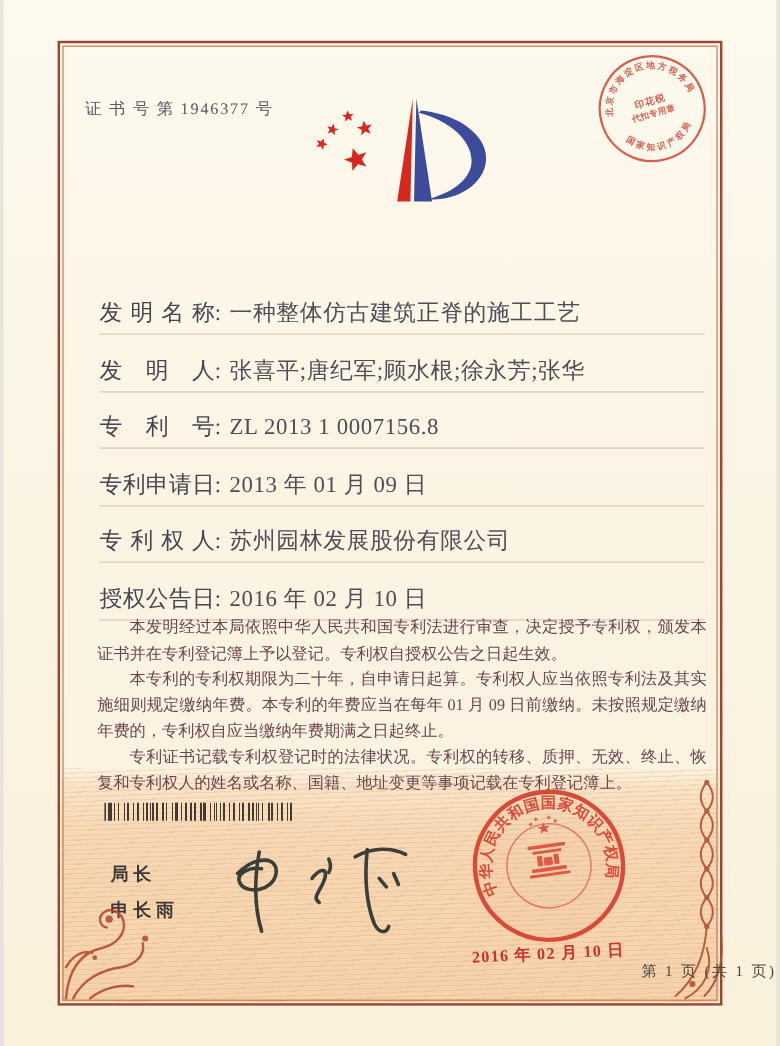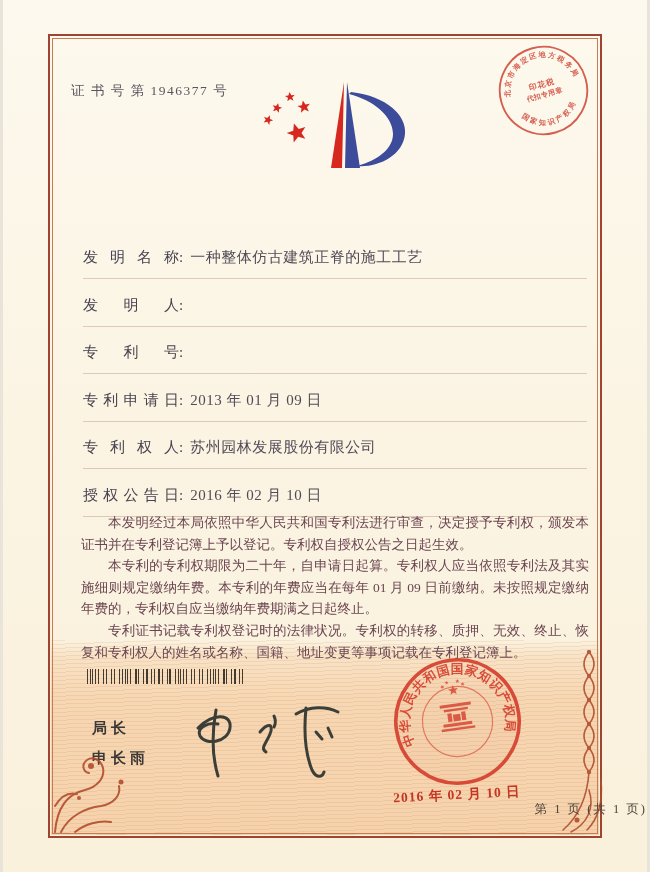--- a/index.html
+++ b/index.html
@@ -30,21 +30,21 @@
 
   .logo { position:absolute; left:258px; top:82px; width:150px; height:92px; }
 
   .title { position:absolute; left:0; right:0; top:170px; text-align:center;
            font-size:31px; font-weight:700; letter-spacing:18px; text-indent:18px;
            color:#312e31; }
 
   .fields { position:absolute; left:80px; right:60px; top:248px; }
   .field-row { display:flex; align-items:baseline; height:30px; margin-bottom:16.5px;
                border-bottom:1px solid rgba(170,120,95,.35);
-               font-size:15px; color:#4e4852; }
+               font-size:19px; color:#4e4852; }
   .flabel { display:inline-block; width:96px; text-align:justify; text-align-last:justify;
             color:#474350; flex:none; }
   .fcolon { flex:none; margin-right:7px; color:#474350; }
   .fvalue { color:#514b57; letter-spacing:.5px; white-space:nowrap; }
 
   .body-text { position:absolute; left:78px; right:58px; top:512px;
                font-size:13.5px; line-height:1.6; color:#6a4550; text-align:justify; }
   .body-text p { margin:0; text-indent:2em; }
 
   .barcode { position:absolute; left:84px; top:669px; width:158px; height:15px; opacity:.85;
@@ -105,24 +105,26 @@
 
   <div class="fields">
     <div class="field-row">
       <span class="flabel">发明名称</span>
         <span class="fcolon">:</span>
       <span class="fvalue">一种整体仿古建筑正脊的施工工艺</span>
     </div>
     <div class="field-row">
       <span class="flabel">发明人</span>
         <span class="fcolon">:</span>
+      <span class="fvalue">张喜平;唐纪军;顾水根;徐永芳;张华</span>
     </div>
     <div class="field-row">
       <span class="flabel">专利号</span>
         <span class="fcolon">:</span>
+      <span class="fvalue">ZL 2013 1 0007156.8</span>
     </div>
     <div class="field-row">
       <span class="flabel">专利申请日</span>
         <span class="fcolon">:</span>
       <span class="fvalue">2013 年 01 月 09 日</span>
     </div>
     <div class="field-row">
       <span class="flabel">专利权人</span>
         <span class="fcolon">:</span>
       <span class="fvalue">苏州园林发展股份有限公司</span>

